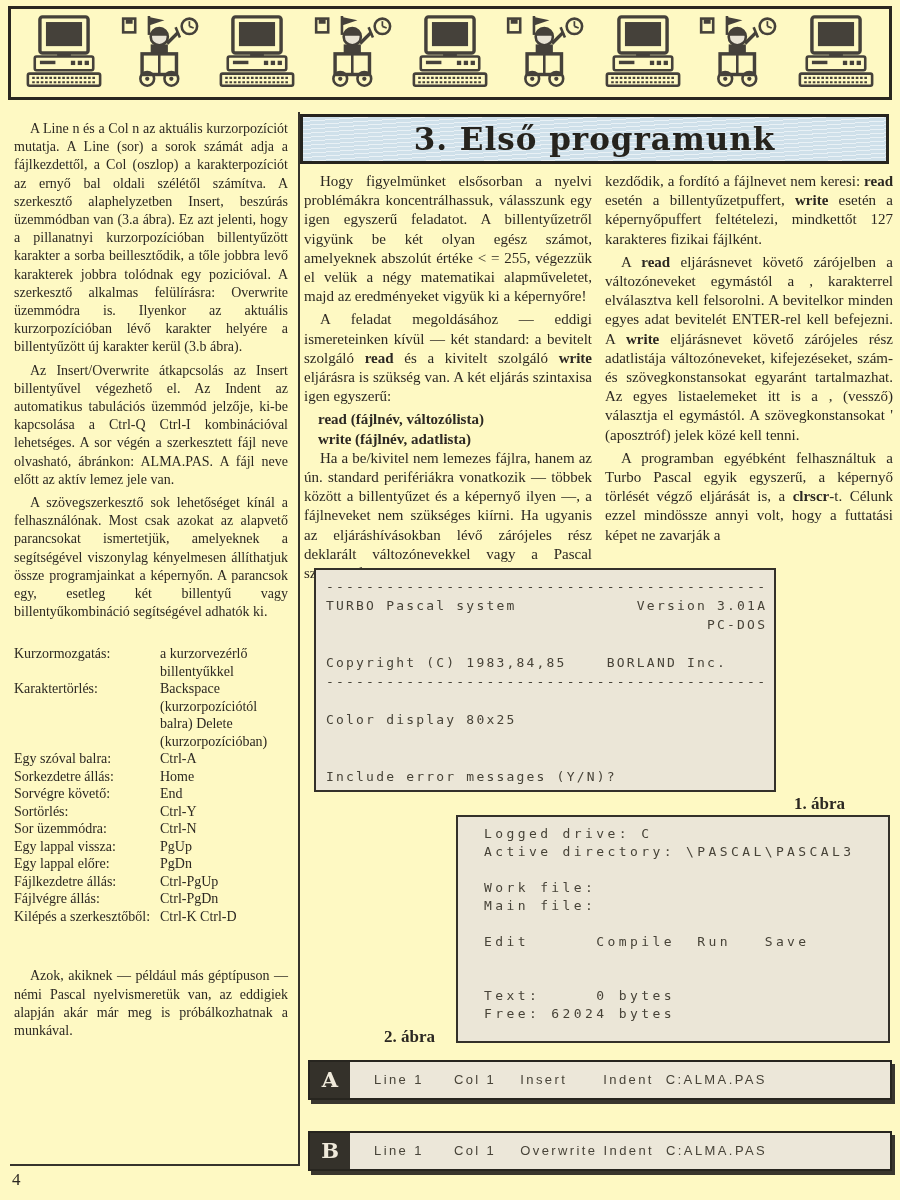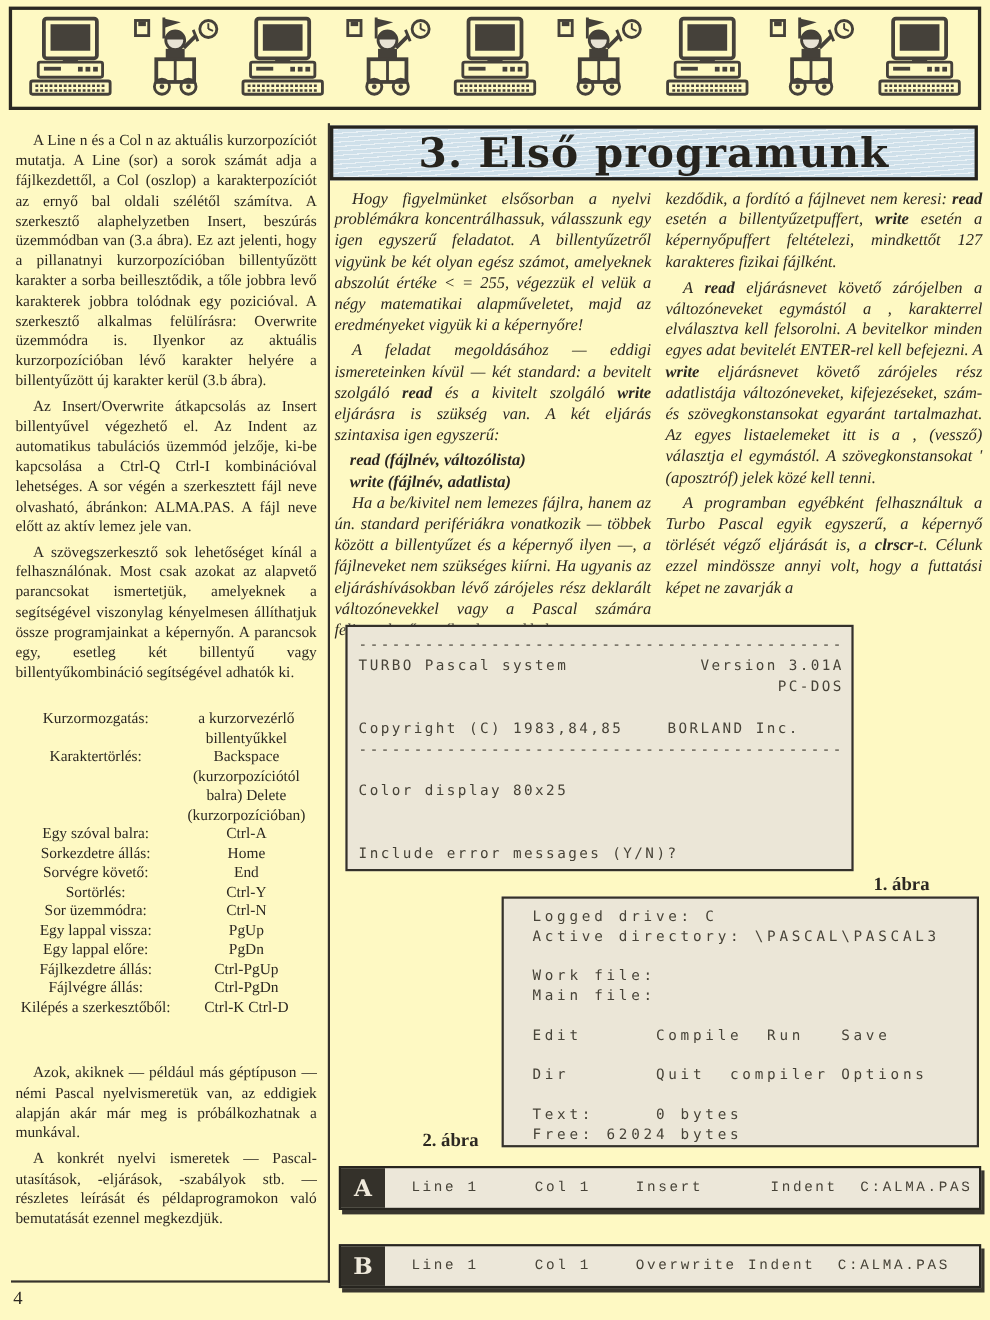--- a/index.html
+++ b/index.html
@@ -9,36 +9,36 @@
   
   .header-band{position:absolute;left:8px;top:6px;width:884px;height:94px;box-sizing:border-box;
                border:3px solid #2a2822;display:flex;align-items:center;justify-content:space-evenly;}
   .hicon{width:86px;height:78px;flex:none;}
 
   
   .left-col{position:absolute;left:10px;top:112px;width:290px;height:1054px;box-sizing:border-box;
             padding:8px 10px 0 4px;border-right:2px solid #37342c;border-bottom:2px solid #37342c;
             overflow:hidden;font-size:14px;line-height:18.2px;text-align:justify;}
   .left-col p{margin:0 0 5px 0;text-indent:16px;}
-  .cmd-table{margin-top:24px;font-size:14px;text-align:center;}
+  .cmd-table{margin-top:24px;font-size:14px;text-align:left;}
   .cmd-row{display:flex;line-height:17.5px;}
   .cmd-label{min-width:146px;flex:none;}
   .cmd-value{flex:1;}
   .after-gap{margin-top:42px !important;}
   .page-number{position:absolute;left:12px;top:1170px;font-size:17px;}
 
   
   .right-region{position:absolute;left:300px;top:112px;width:593px;height:1088px;}
   .title-banner{position:absolute;left:0;top:2px;width:589px;height:50px;box-sizing:border-box;
                 border:3px solid #26241e;display:flex;align-items:center;justify-content:center;
                 background-color:#cfe0ea;
                 background-image:repeating-linear-gradient(176deg,rgba(255,255,255,0.55) 0 1px,rgba(255,255,255,0) 1px 4px);}
-  .title-banner h1{margin:0;font-family:"DejaVu Serif",serif;font-weight:800;font-size:37px;
+  .title-banner h1{margin:0;font-family:"DejaVu Serif",serif;font-weight:800;font-size:31px;
                    letter-spacing:1px;color:#26231d;}
-  .text-cols{position:absolute;left:4px;top:60px;width:589px;display:flex;gap:13px;font-style:italic;}
+  .text-cols{position:absolute;left:4px;top:60px;width:589px;display:flex;gap:13px;}
   .tcol{width:288px;font-size:15px;line-height:19.2px;text-align:justify;}
   .tcol p{margin:0 0 4px 0;text-indent:16px;}
   .tcol p.cont{text-indent:0;}
   .tcol b{font-weight:700;}
   .syntax{font-weight:700;padding-left:14px;line-height:19.2px;}
 
   
   .terminal{position:absolute;box-sizing:border-box;background:#ebe6d7;border:2px solid #34312a;
             font-family:"DejaVu Sans Mono","Liberation Mono",monospace;color:#474338;}
   .fig1{left:14px;top:456px;width:462px;height:224px;padding:7px 0 0 10px;
@@ -54,21 +54,21 @@
   .cap3{left:0;top:992px;width:589px;text-align:center;}
 
   
   .statusbar{position:absolute;left:8px;width:584px;height:40px;box-sizing:border-box;display:flex;
              border:2px solid #27251f;background:#ece7d9;box-shadow:3px 4px 0 #39362e;}
   .barA{top:948px;}
   .barB{top:1019px;}
   .letter{width:40px;flex:none;background:#34312a;color:#efe9da;text-align:center;
           font-family:"DejaVu Serif",serif;font-weight:700;font-size:21px;line-height:36px;}
   .bartext{flex:1;padding-left:24px;white-space:pre;line-height:36px;
-           font-family:Liberation Mono, monospace;font-size:13px;
+           font-family:Liberation Sans, sans-serif;font-size:13px;
            letter-spacing:2.4px;color:#474338;}
 </style>
 </head>
 <body>
 
 <svg width="0" height="0" style="position:absolute" aria-hidden="true">
   <defs>
     <symbol id="sym-computer" viewBox="0 0 100 90">
       <g stroke="#45413a" fill="none" stroke-width="4">
         <rect x="22" y="3" width="56" height="42" rx="3"></rect>
@@ -189,21 +189,20 @@
           <span class="cmd-label">Fájlvégre állás:</span>
           <span class="cmd-value">Ctrl-PgDn</span>
         </div>
       <div class="cmd-row">
           <span class="cmd-label">Kilépés a szerkesztőből:</span>
           <span class="cmd-value">Ctrl-K Ctrl-D</span>
         </div>
     </div>
 
     <p class="after-gap">Azok, akiknek — például más géptípuson — némi Pascal nyelvismeretük van, az eddigiek alapján akár már meg is próbálkozhatnak a munkával.</p>
-    <p>A konkrét nyelvi ismeretek — Pascal-utasítások, -eljárások, -szabályok stb. — részletes leírását és példaprogramokon való bemutatását ezennel megkezdjük.</p>
   </div>
 
   <div class="page-number">4</div>
 
   <div class="right-region">
 
     <div class="title-banner">
       <h1>3. Első programunk</h1>
     </div>
 
@@ -239,21 +238,20 @@
 
     <div class="terminal fig2">
       <div class="tline">Logged drive: C</div>
       <div class="tline">Active directory: \PASCAL\PASCAL3</div>
       <div class="tline"></div>
       <div class="tline">Work file:</div>
       <div class="tline">Main file:</div>
       <div class="tline"></div>
       <div class="tline">Edit      Compile  Run   Save</div>
       <div class="tline"></div>
-      <div class="tline">Dir       Quit  compiler Options</div>
       <div class="tline"></div>
       <div class="tline">Text:     0 bytes</div>
       <div class="tline">Free: 62024 bytes</div>
     </div>
     <div class="caption cap2">2. ábra</div>
 
     <div class="statusbar barA">
       <div class="letter">A</div>
       <div class="bartext">Line 1     Col 1    Insert      Indent  C:ALMA.PAS</div>
     </div>

